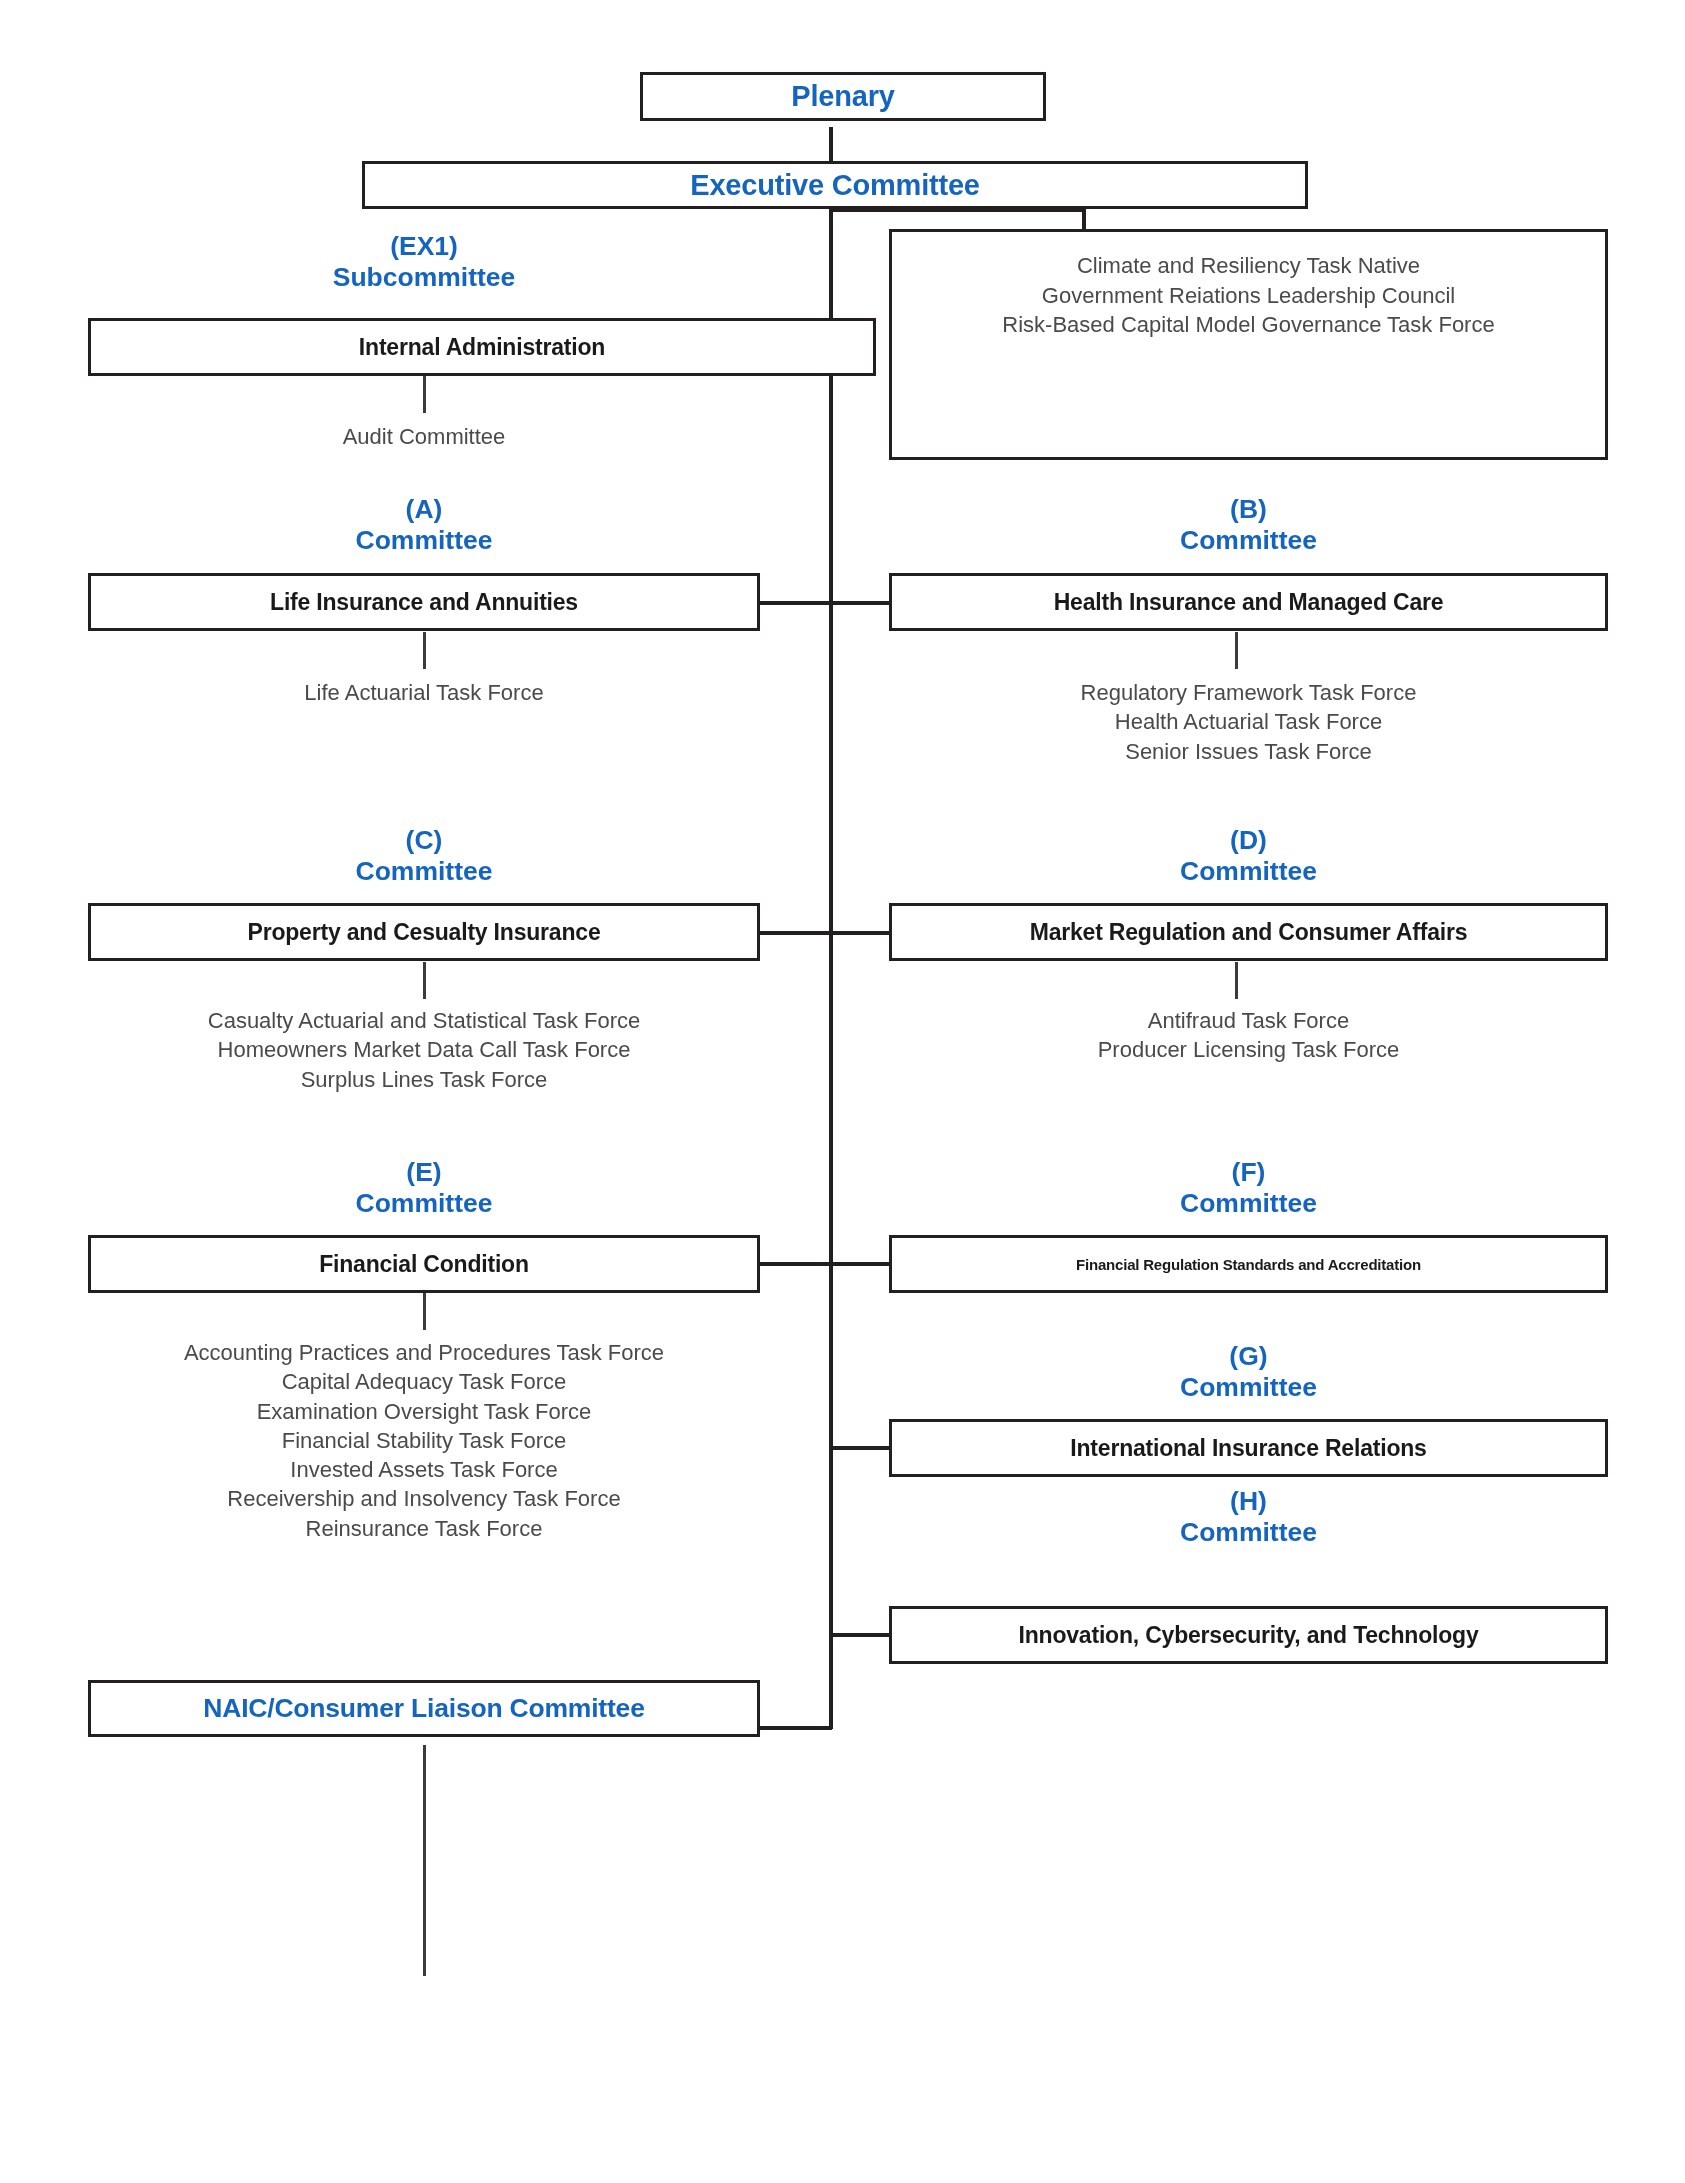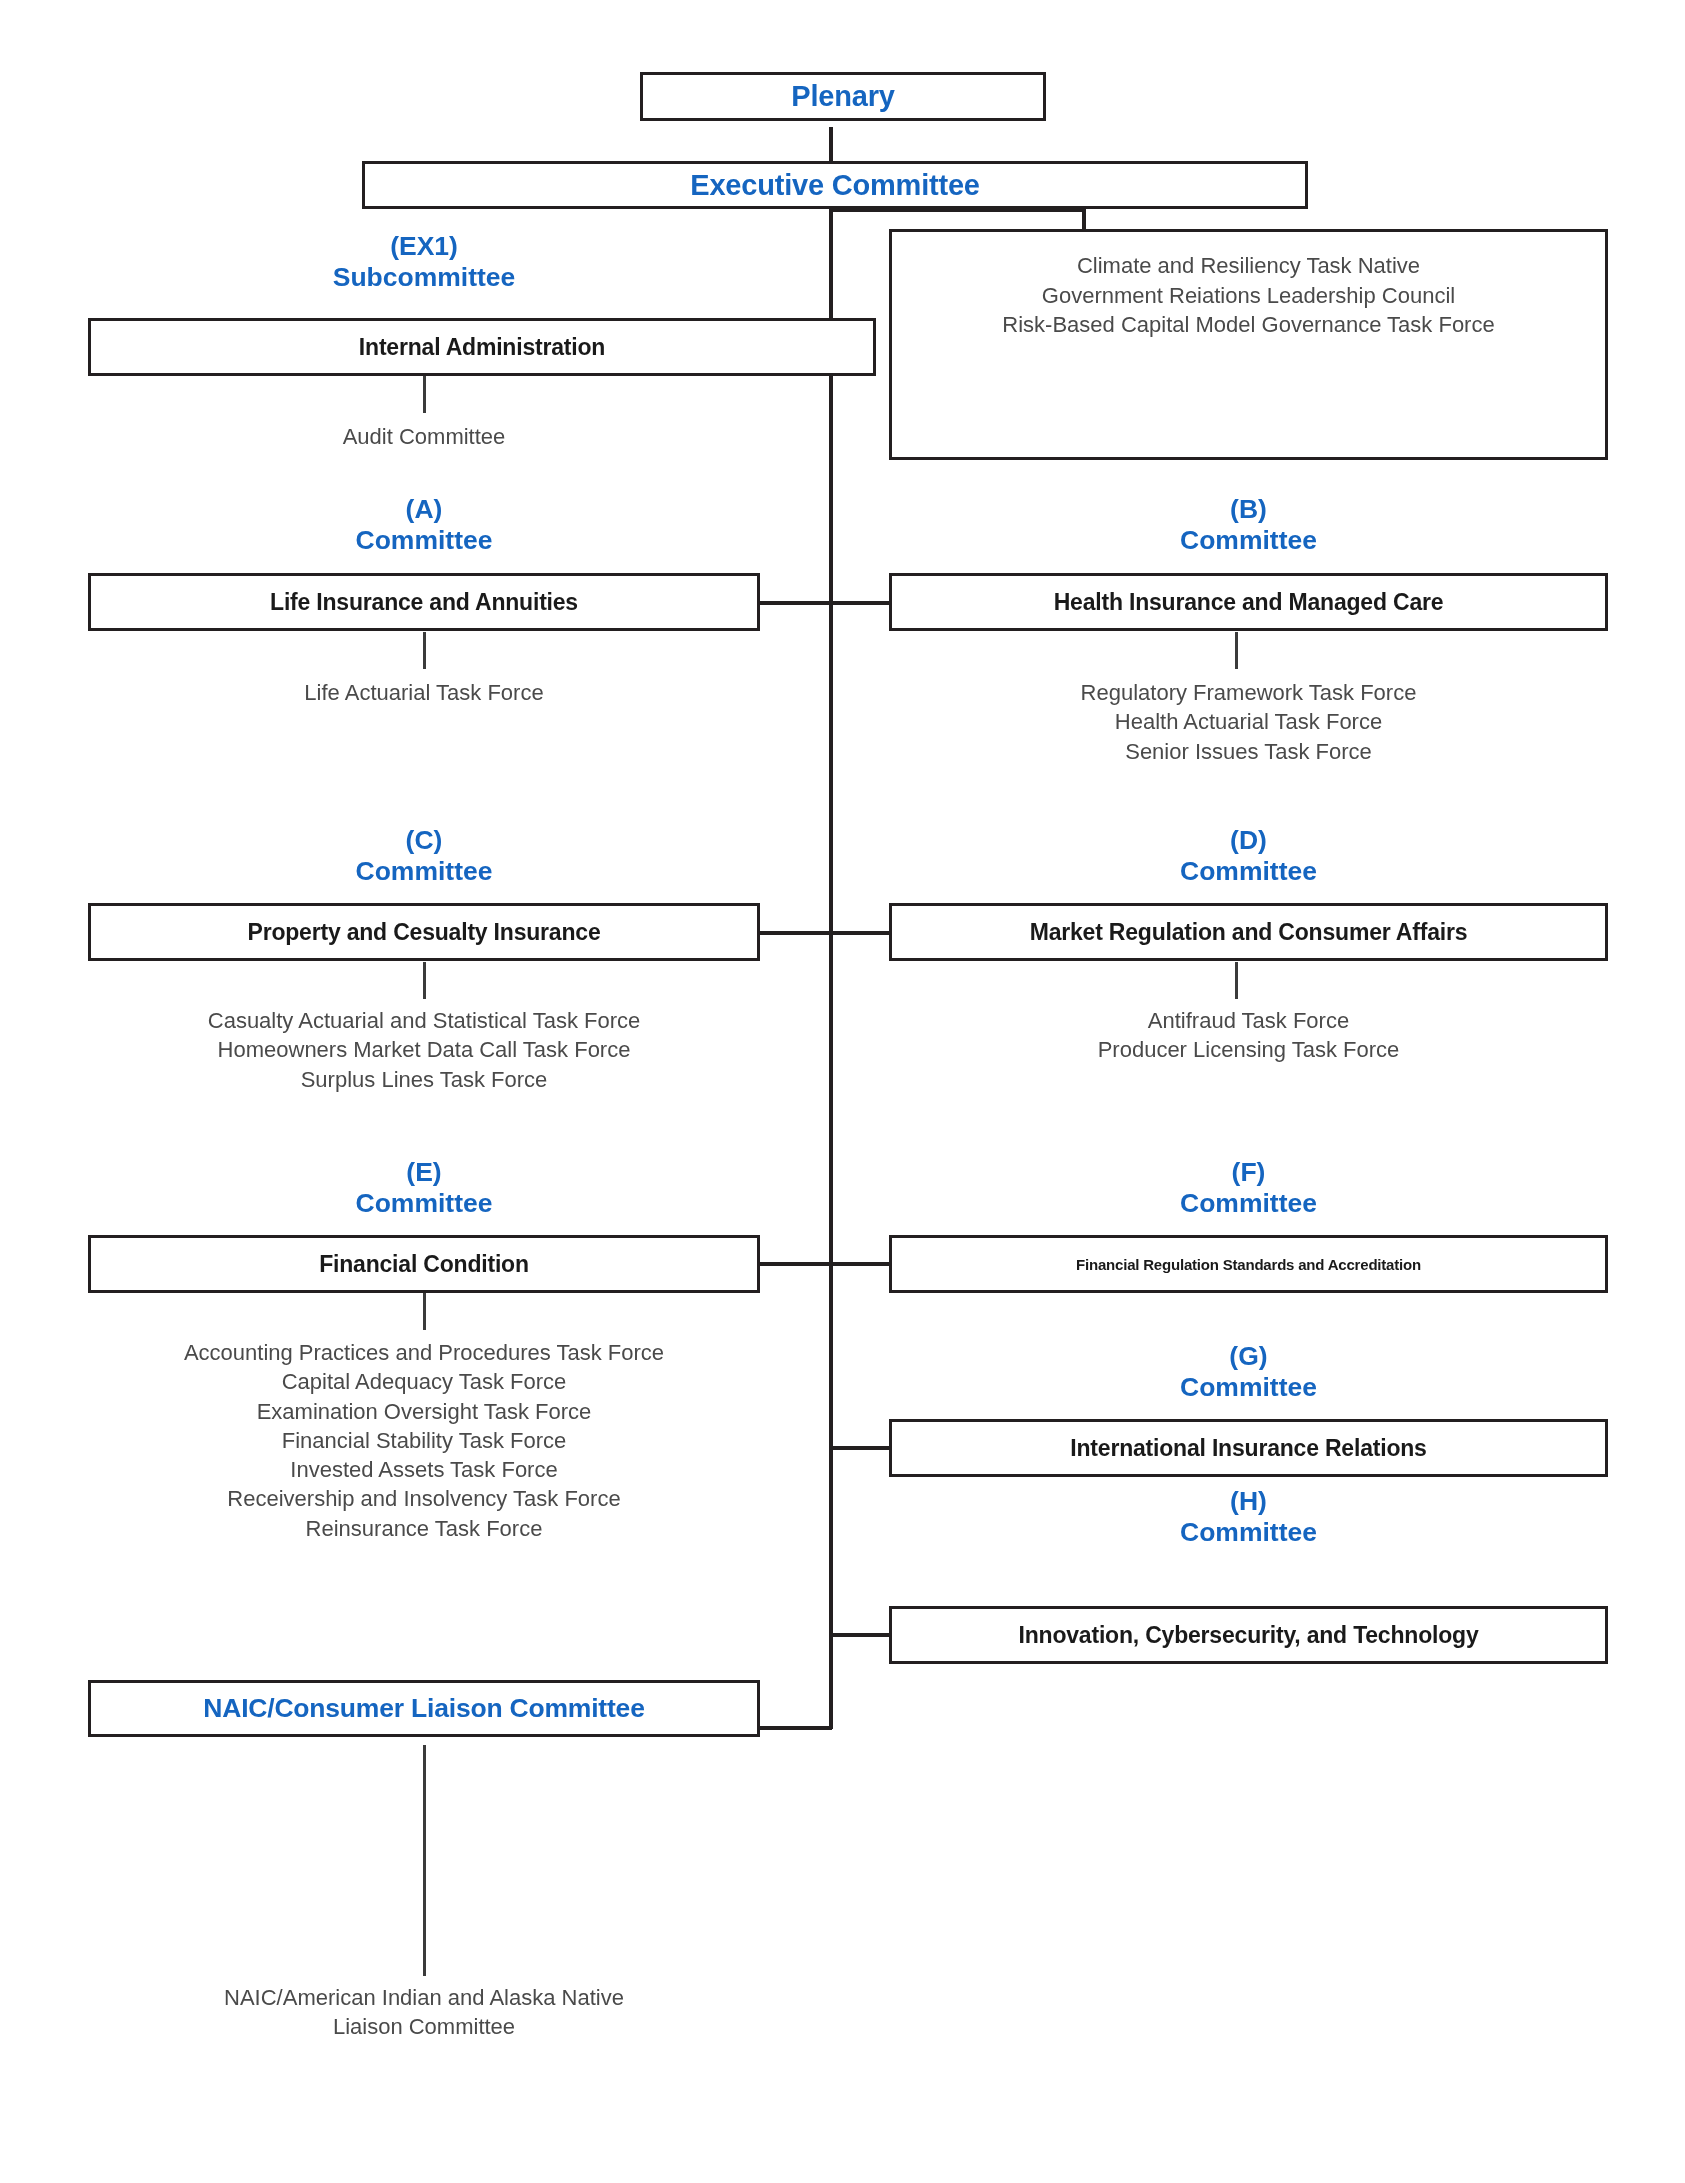--- a/index.html
+++ b/index.html
@@ -244,19 +244,15 @@
   <div class="box" style="left:889px; top:1606px; width:719px; height:58px;">
     <span class="box-label black" style="font-size:23px;">Innovation, Cybersecurity, and Technology</span>
   </div>
   <div class="line-h" style="left:829px; top:1633px; width:64px;"></div>
 
   <div class="box" style="left:88px; top:1680px; width:672px; height:57px;">
     <span class="box-label blue" style="font-size:26.5px;">NAIC/Consumer Liaison Committee</span>
   </div>
   <div class="line-h" style="left:760px; top:1726px; width:72px;"></div>
   <div class="line-thin-v" style="left:423px; top:1745px; height:231px;"></div>
-  <div class="tf-list" style="left:88px; top:1983px; width:672px; font-size:22px;">
-    <span class="tf-item">NAIC/American Indian and Alaska Native</span>
-    <span class="tf-item">Liaison Committee</span>
-  </div>
 
 </div>
 
 
 </body></html>

